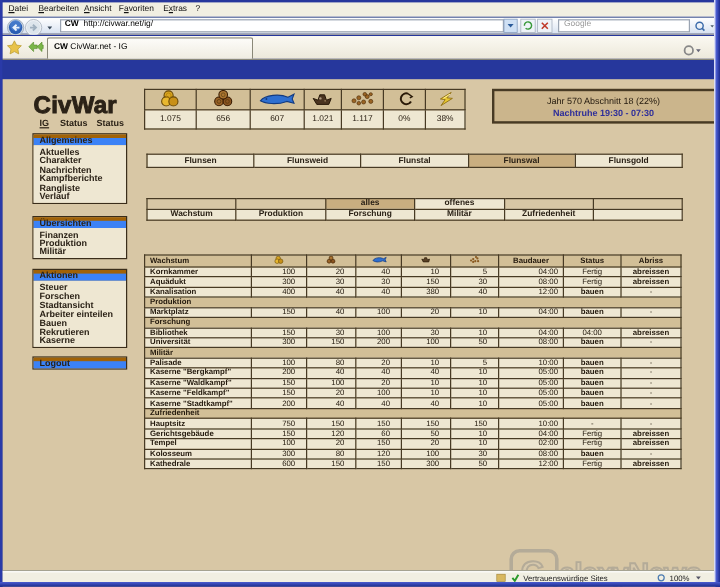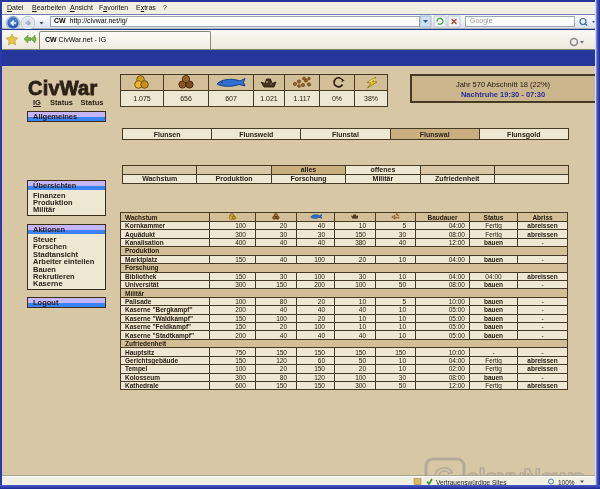--- a/index.html
+++ b/index.html
@@ -12,21 +12,21 @@
 #statusbar{position:absolute;left:2px;top:476px;width:593px;height:9px;background:#f1efe2;border-top:1px solid #fff;box-shadow:0 -1px 0 #a5a391}
 #bborder{position:absolute;left:0;top:485px;width:600px;height:4px;background:linear-gradient(#4a5cd0,#1c2a8c)}
 #lborder{position:absolute;left:0;top:0;width:2px;height:489px;background:#2a3aa8}
 #rborder{position:absolute;right:0;top:0;width:5px;height:489px;background:linear-gradient(90deg,#fff, #4a5cd0 40%, #1c2a8c)}
 .addr{position:absolute;left:48px;top:1px;width:370px;height:11px;background:#fff;border:1px solid #9aa4b2;font-size:7px;padding-left:3px;color:#000}
 .srch{position:absolute;left:463px;top:1px;width:110px;height:11px;background:#fff;border:1px solid #9aa4b2;font-size:7px;color:#999;padding-left:4px}
 
 #logo{position:absolute;left:26px;top:11px;width:80px;font-family:"Liberation Sans",sans-serif;font-weight:bold;font-size:20px;color:#2b2217;-webkit-text-stroke:0.8px #2b2217;letter-spacing:0.2px}
 #toplinks{position:absolute;left:31px;top:32px;width:70px;height:10px;font-size:7.5px;font-weight:bold;color:#2b2217}
 .sbox{position:absolute;left:25px;width:79px;border:1px solid #3a2d1a}
-.sbox .hd{background:#c4b5fd;border-bottom:4px solid #3b82f6;font-weight:bold;font-size:7.5px;line-height:8px;color:#2b2217;padding:1px 12px 0 5px;height:9px}
+.sbox .hd{background:#a16207;border-bottom:6px solid #3b82f6;font-weight:bold;font-size:7.5px;line-height:8px;color:#2b2217;padding:1px 12px 0 5px;height:9px}
 .sbox .bd{background:#eee7d2;font-weight:bold;font-size:7.5px;color:#2b2217;padding:2px 0 1px 5px;line-height:7.45px}
 
 .tbl{position:absolute;border-collapse:collapse}
 .tbl td{border:1px solid #473a24;font-size:7px;color:#23190d;padding:0}
 #restbl td{height:15px;text-align:center;vertical-align:middle}
 #infobox{position:absolute;left:408px;top:8px;width:208px;height:29px;background:#cbb58c;border:2px solid #473a24}
 #restbl tr.ico td{background:#d2bf97;height:16px}
 #restbl tr.val td{background:#eee7d2;height:15.5px;color:#23190d}
 #citytabs td{width:89.2px;height:11px;background:#eee7d2;text-align:center;font-weight:bold;color:#2b2217;font-size:7px}
 #citytabs td.sel{background:#c9ae80}
@@ -93,20 +93,21 @@
  <div id="content">
   <div id="logo">CivWar</div>
   <div id="toplinks">
         <span style="position:absolute;left:0px"><u>IG</u></span>
         <span style="position:absolute;left:17px">Status</span>
         <span style="position:absolute;left:47.5px">Status</span>
       </div>
 
   <div class="sbox" style="top:45px">
         <div class="hd">Allgemeines</div>
+        <div class="bd">Aktuelles<br>Charakter<br>Nachrichten<br>Kampfberichte<br>Rangliste<br>Verlauf</div>
       </div>
   <div class="sbox" style="top:157.7px">
         <div class="hd">Aktionen</div>
         <div class="bd">Steuer<br>Forschen<br>Stadtansicht<br>Arbeiter einteilen<br>Bauen<br>Rekrutieren<br>Kaserne</div>
       </div>
   <div class="sbox" style="top:113.5px">
         <div class="hd">Übersichten</div>
         <div class="bd">Finanzen<br>Produktion<br>Militär</div>
       </div>
   <div class="sbox" style="top:230.6px">

